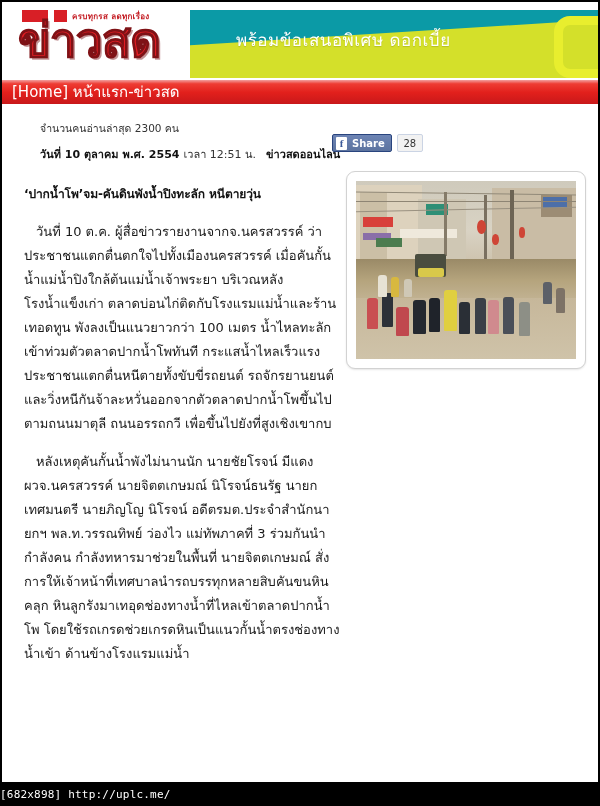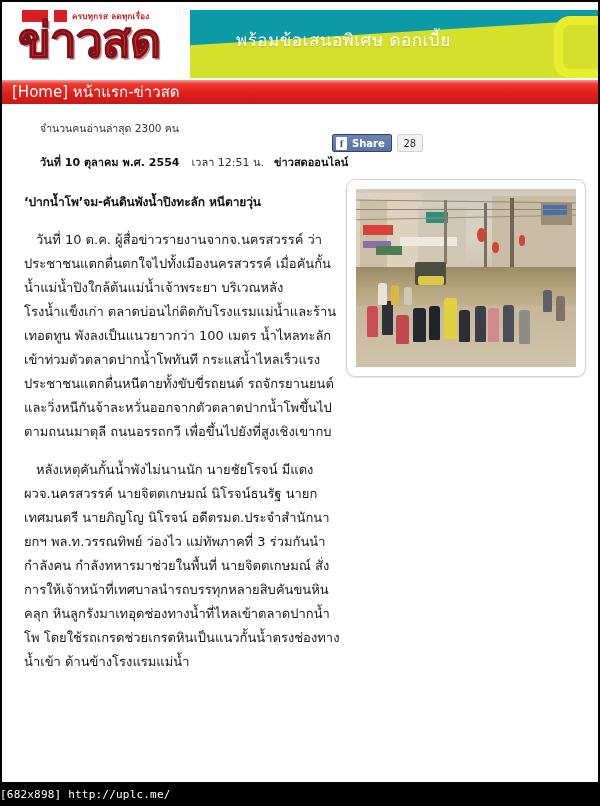--- a/index.html
+++ b/index.html
@@ -127,30 +127,30 @@
     cursor: pointer;
   }
   
   .meta {
     padding: 16px 0 0 38px;
     position: relative;
   }
   .meta-views {
     font-size: 10.5px;
     color: #333;
-    margin-bottom: 16px;
+    margin-bottom: 8px;
   }
   .meta-line2 {
     display: flex;
     align-items: center;
     font-size: 11px;
     color: #222;
   }
   .meta-date { font-weight: bold; color: #111; }
-  .meta-time { color: #333; margin-left: 12px; text-align: right; }
+  .meta-time { color: #333; margin-left: 4px; text-align: right; }
   .meta-source { font-weight: bold; color: #111; margin-left: 10px; }
   
   .fb-share {
     position: absolute;
     left: 330px; top: 30px;
     display: flex;
     align-items: stretch;
     height: 18px;
   }
   .fb-btn {

